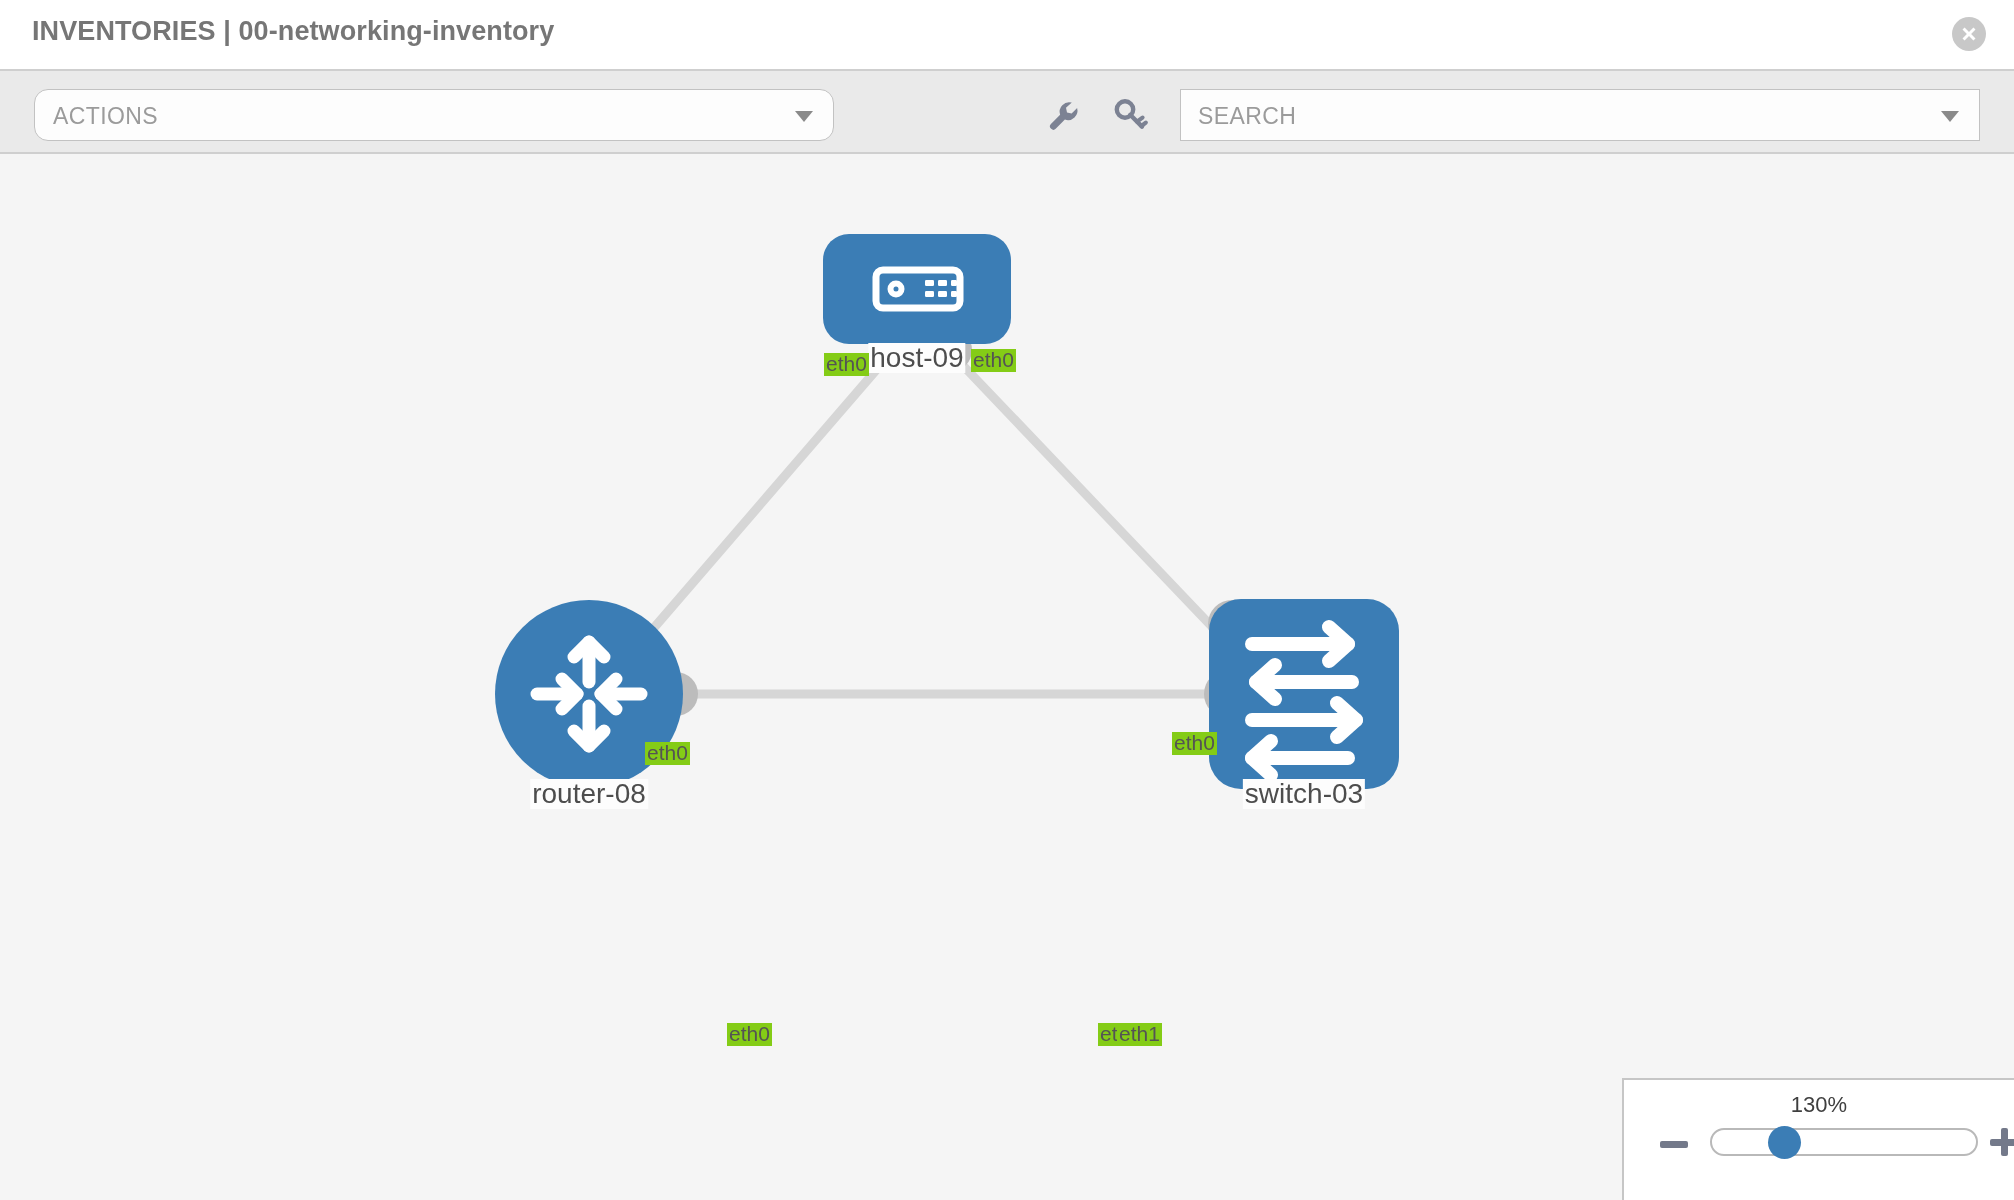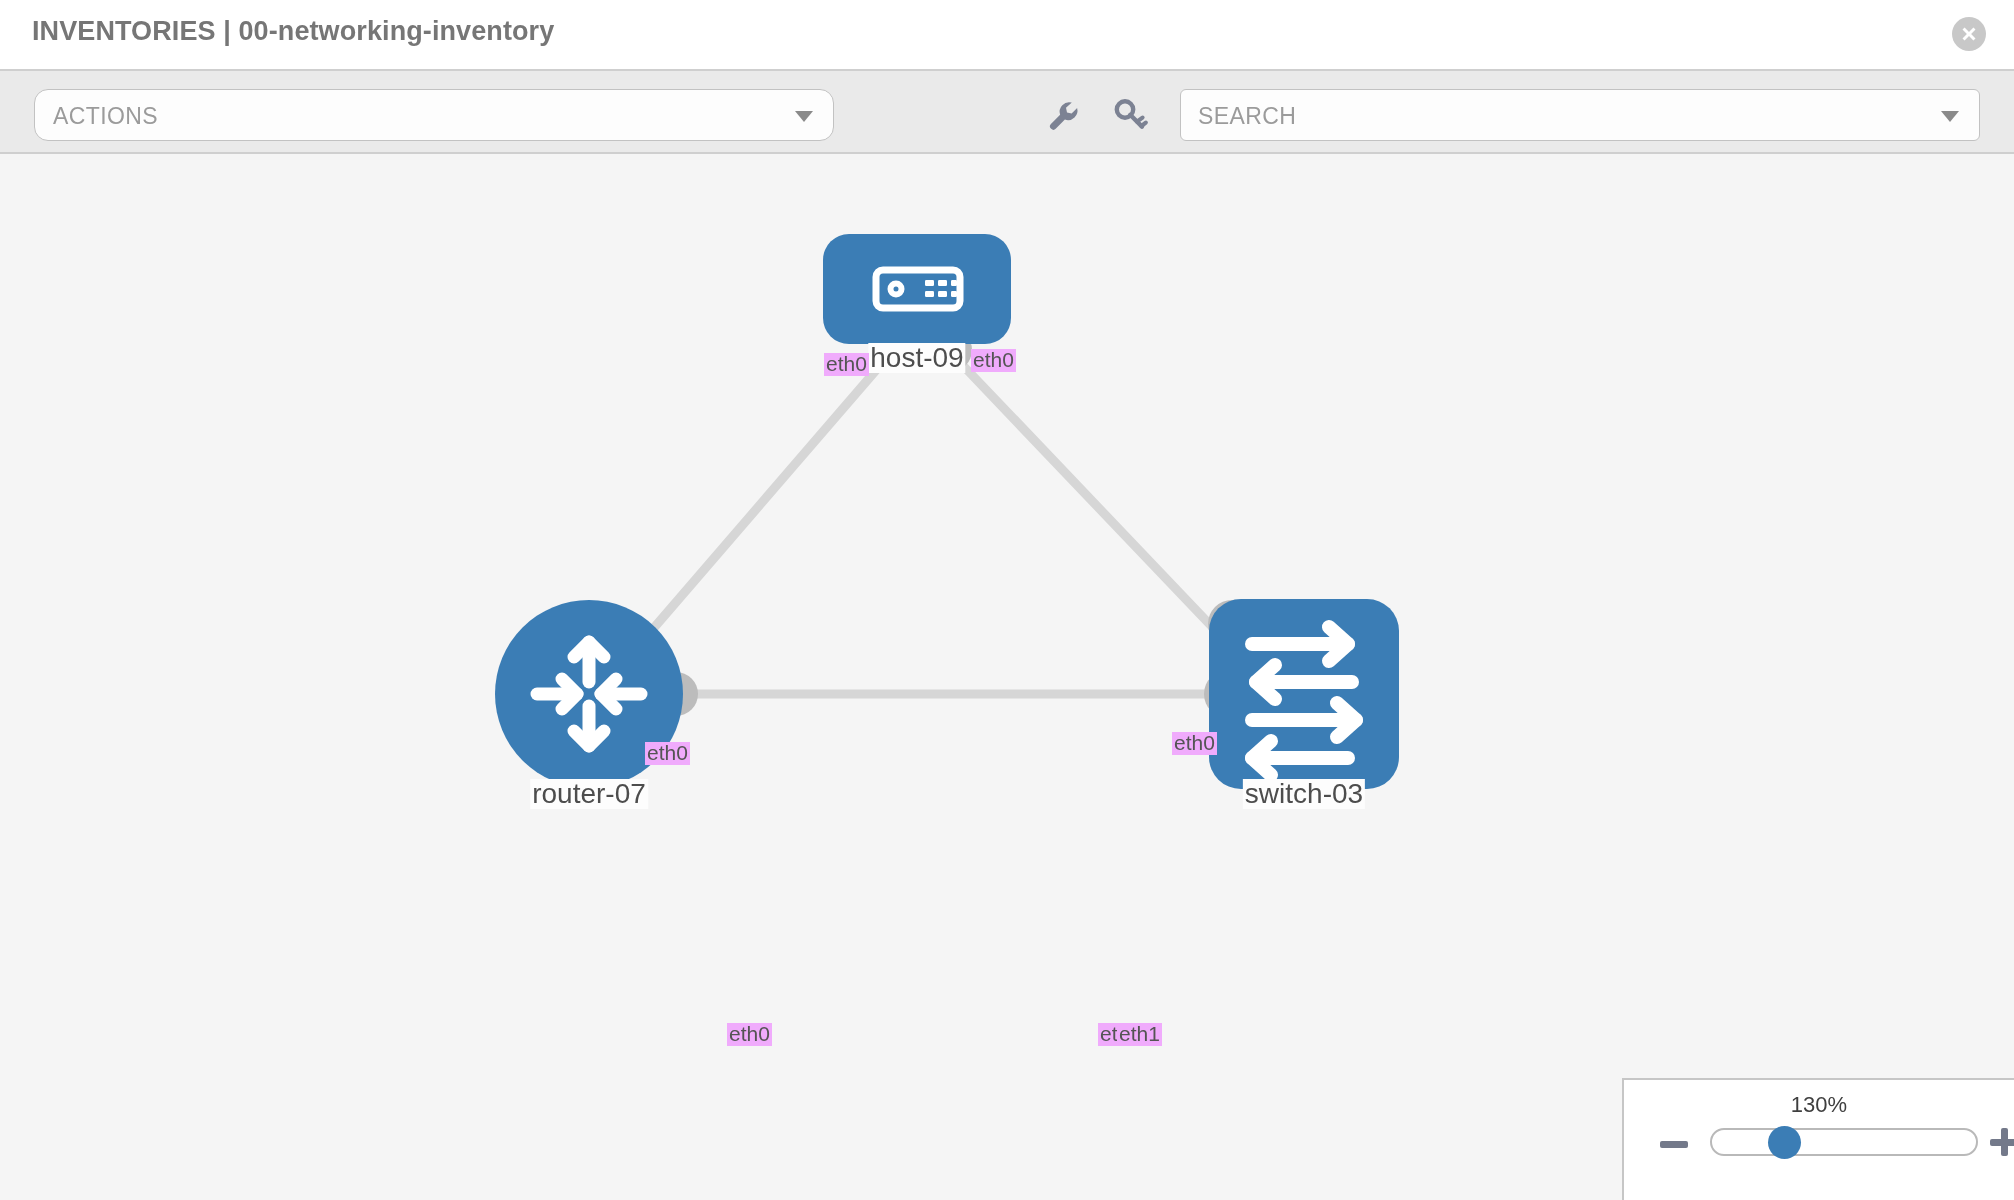--- a/index.html
+++ b/index.html
@@ -69,21 +69,21 @@
     cursor: pointer;
   }
   .tool-icon.wrench { left: 1041px; }
   .tool-icon.key    { left: 1108px; }
 
   .search-box {
     position: absolute; left: 1180px; top: 18px;
     width: 800px; height: 52px;
     background: #fdfdfd;
     border: 1px solid #c2c2c2;
-    border-radius: 6px;
+    border-radius: 0;
     cursor: text;
   }
   .search-label {
     position: absolute; left: 17px; top: 13px;
     font-size: 23px; color: #9b9b9b;
     letter-spacing: 0.4px;
   }
 
   
   .canvas {
@@ -102,21 +102,21 @@
     background: #fdfdfd;
     white-space: nowrap;
     transform: translateX(-50%);
     padding: 0 2px;
     line-height: 1.08;
   }
   .iface-label {
     position: absolute;
     font-size: 21px;
     color: #545454;
-    background: #f0abfc;
+    background: #84cc16;
     white-space: nowrap;
     padding: 0 2px;
     line-height: 1.08;
   }
 
   
   .zoom-panel {
     position: absolute; left: 1622px; top: 1078px;
     width: 392px; height: 122px;
     background: #ffffff;
@@ -267,21 +267,21 @@
           <path d="M1252 566 L1356 566"></path>
           <path d="M1337 549 L1356 566 L1337 583"></path>
 
           <path d="M1348 604 L1252 604"></path>
           <path d="M1271 587 L1252 604 L1271 621"></path>
         </g>
       </g>
     </svg>
 
     <div class="node-label" style="left:917px; top:189px;">host-09</div>
-    <div class="node-label" style="left:589px; top:625px;">router-07</div>
+    <div class="node-label" style="left:589px; top:625px;">router-08</div>
     <div class="node-label" style="left:1304px; top:625px;">switch-03</div>
 
     <div class="iface-label" style="left:824px; top:199px;">eth0</div>
     <div class="iface-label" style="left:971px; top:195px;">eth0</div>
     <div class="iface-label" style="left:645px; top:588px;">eth0</div>
     <div class="iface-label" style="left:1172px; top:578px;">eth0</div>
     <div class="iface-label" style="left:727px; top:526px; top:869px;">eth0</div>
     <div class="iface-label" style="left:1098px; top:869px;">eth</div>
     <div class="iface-label" style="left:1117px; top:869px;">eth1</div>
   </div>

